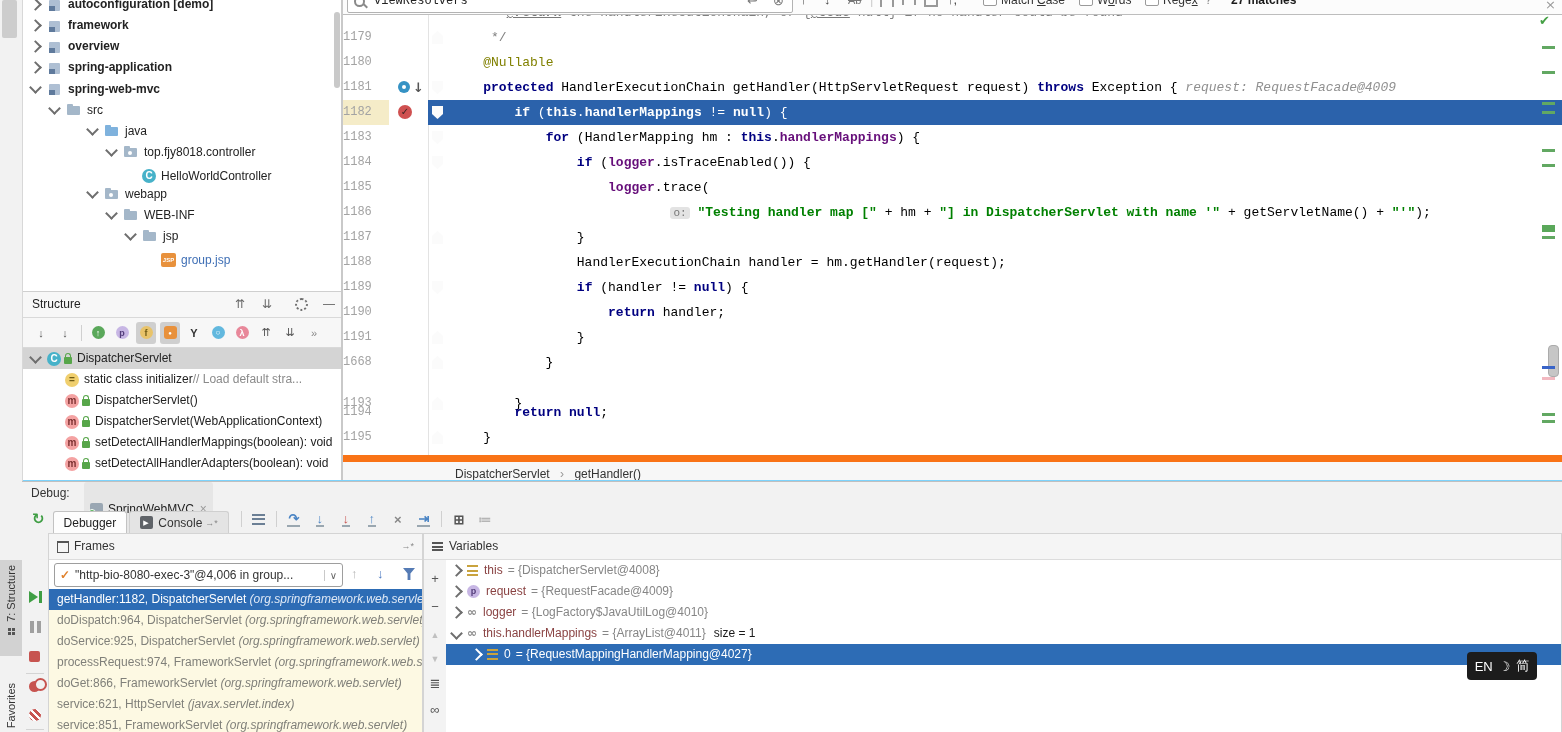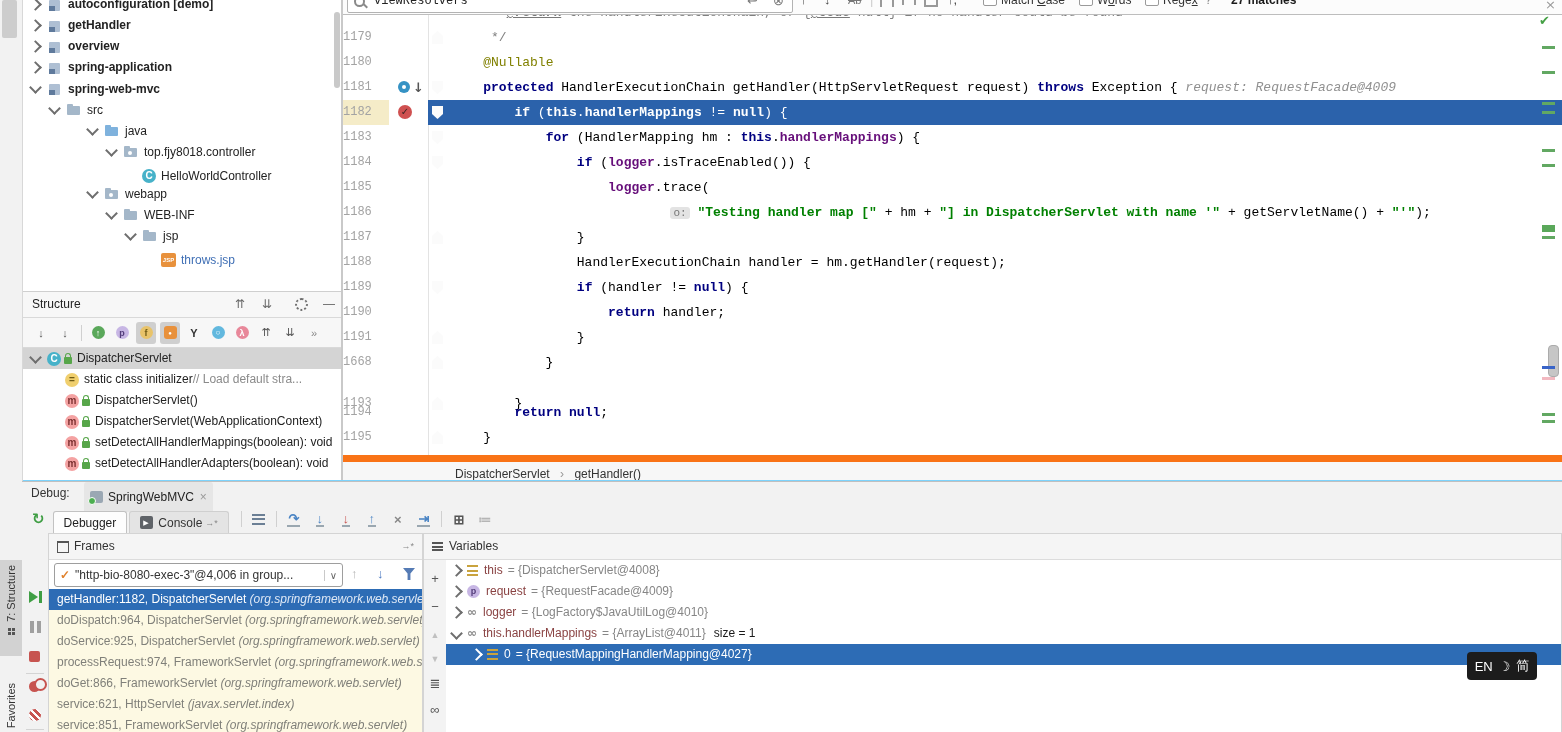--- a/index.html
+++ b/index.html
@@ -113,21 +113,21 @@
 
   
   #crumbs{position:absolute;left:0;top:455px;width:1219px;height:25px;line-height:24px;background:#f7f7f7;border-top:7px solid #f97316}
   #crumbs .c-item{color:#333}
   #crumbs .c-sep{color:#999;margin:0 7px}
 
   
   #debug{left:22px;top:481px;width:1540px;height:251px;background:#f2f2f2;border-top:1px solid #c0c0c0}
   #debug-header{position:absolute;left:0;top:0;width:100%;height:23px;line-height:22px}
   #debug-label{position:absolute;left:9px;color:#333}
-  #session-tab{position:absolute;left:62px;top:0;height:22px;display:flex;align-items:center;padding:4px 6px;background:#e6e6e6;border-radius:3px 3px 0 0}
+  #session-tab{position:absolute;left:62px;top:0;height:22px;display:flex;align-items:center;padding:16px 6px;background:#e6e6e6;border-radius:3px 3px 0 0}
   .ic-runwin{position:relative;width:13px;height:12px;background:#9aa7b3;border-radius:2px;margin-right:5px}
   .ic-runwin::after{content:"";position:absolute;left:-2px;bottom:-2px;width:6px;height:6px;border-radius:50%;background:#4caf50;border:1px solid #fff}
   .tab-x{color:#999;margin-left:6px;font-size:12px}
   #debug-toolbar{position:absolute;left:0;top:23px;width:100%;height:28px;border-bottom:1px solid #d4d4d4;display:flex;align-items:center}
   #rerun{margin:0 8px 0 10px;color:#3f9e44;font:bold 15px/15px "DejaVu Sans",sans-serif}
   .dtab{height:22px;display:flex;align-items:center;padding:0 10px;margin-top:6px;border:1px solid #c2c2c2;border-bottom:none;background:#fdfdfd;border-radius:3px 3px 0 0}
   .dtab.unsel{background:#e4e4e4;border-color:#cfcfcf;color:#333}
   .ic-console{position:relative;width:13px;height:13px;background:#5f6368;border-radius:2px;margin-right:5px}
   .ic-console::before{content:"▶";position:absolute;left:3px;top:0;color:#fff;font-size:7px;line-height:13px}
   .pin-note{font-size:9px;color:#888;margin-left:3px}
@@ -216,21 +216,21 @@
   <div id="project-pane" class="abs">
     <div id="project-tree" style="position:absolute;left:0;top:-6px;right:0">
         <div class="trow" style="padding-left: 6px;"><span class="cell">
             <span class="chev right"></span>
             <span class="ic ic-module"></span>
             <span class="bold ">autoconfiguration [demo]</span>
           </span></div>
         <div class="trow" style="padding-left: 6px;"><span class="cell">
             <span class="chev right"></span>
             <span class="ic ic-module"></span>
-            <span class="bold ">getHandler</span>
+            <span class="bold ">framework</span>
           </span></div>
         <div class="trow" style="padding-left: 6px;"><span class="cell">
             <span class="chev right"></span>
             <span class="ic ic-module"></span>
             <span class="bold ">overview</span>
           </span></div>
         <div class="trow" style="padding-left: 6px;"><span class="cell">
             <span class="chev right"></span>
             <span class="ic ic-module"></span>
             <span class="bold ">spring-application</span>
@@ -275,21 +275,21 @@
             <span>WEB-INF</span>
           </span></div>
         <div class="trow" style="padding-left: 101px;"><span class="cell">
             <span class="chev down"></span>
             <span class="ic ic-folder"></span>
             <span>jsp</span>
           </span></div>
         <div class="trow" style="padding-left: 120px;"><span class="cell">
             <span class="chev-space"></span>
             <span class="ic-jsp">JSP</span>
-            <span class="blue-label">throws.jsp</span>
+            <span class="blue-label">group.jsp</span>
           </span></div>
       </div>
   </div>
   <div id="project-scroll" class="abs"></div>
 
   <div id="structure-pane" class="abs">
     <div id="structure-header">
       <span>Structure</span>
       <span class="hic" style="left:212px">⇈</span>
       <span class="hic" style="left:239px">⇊</span>

